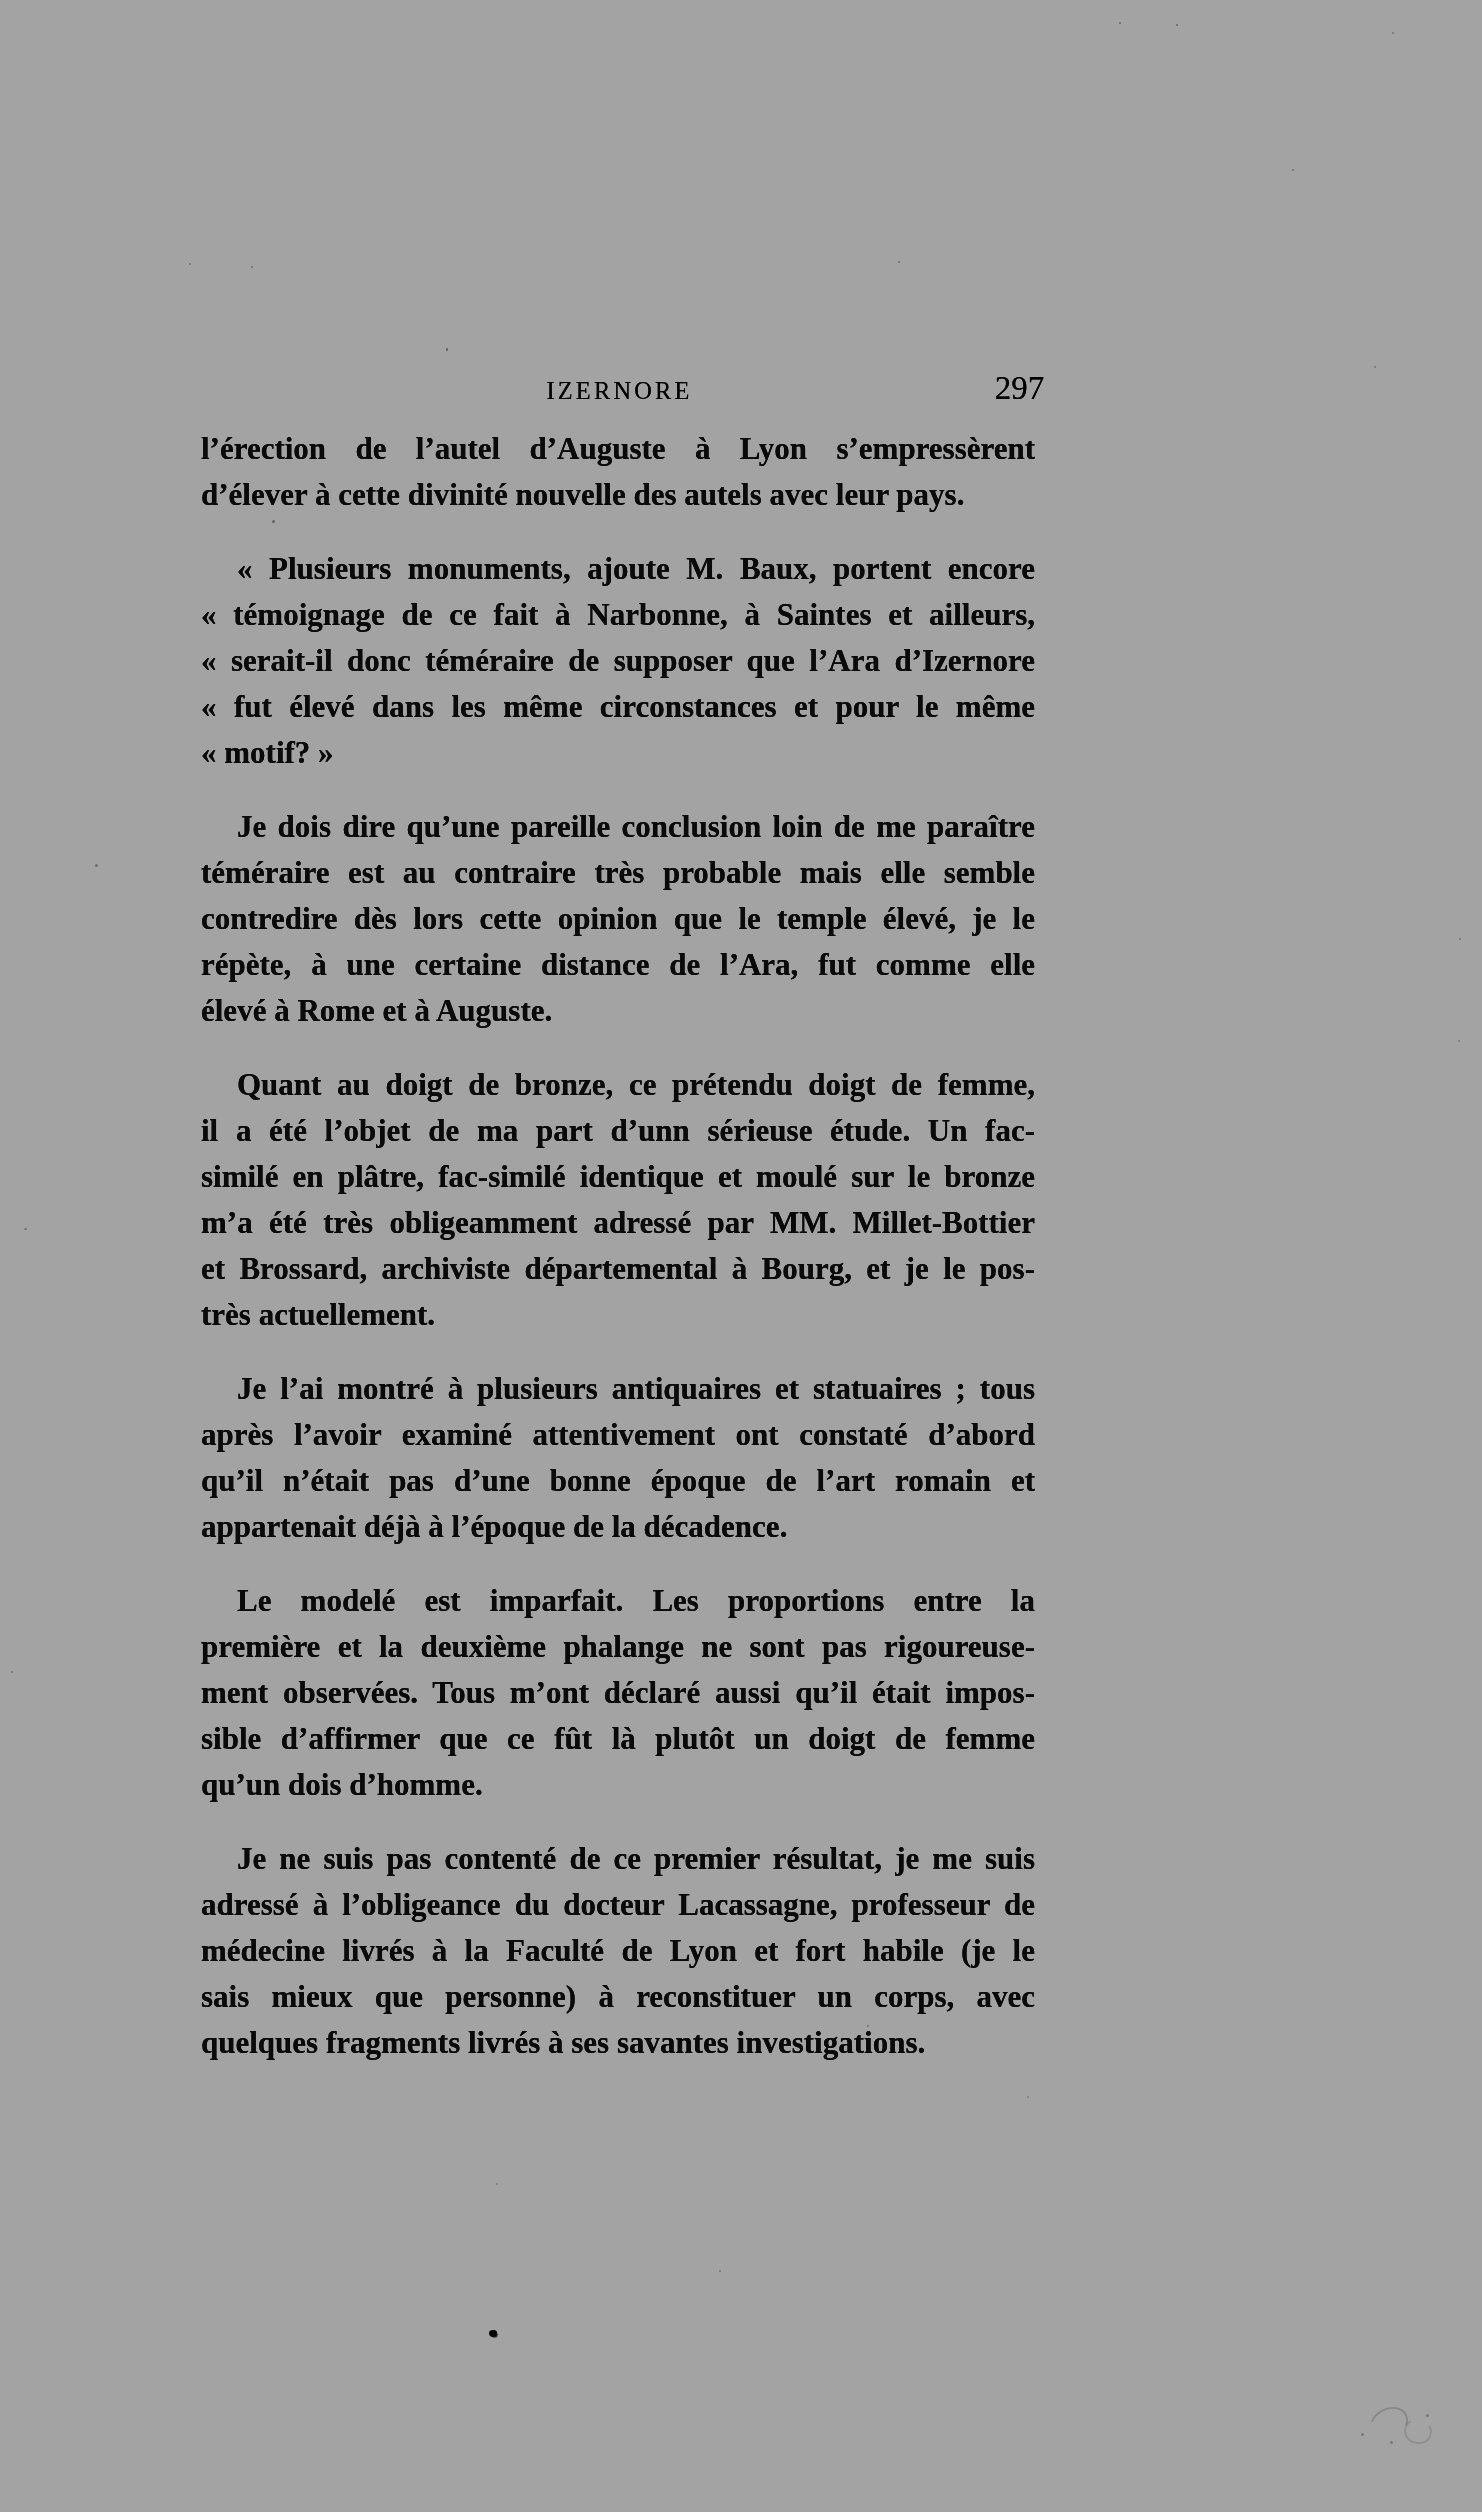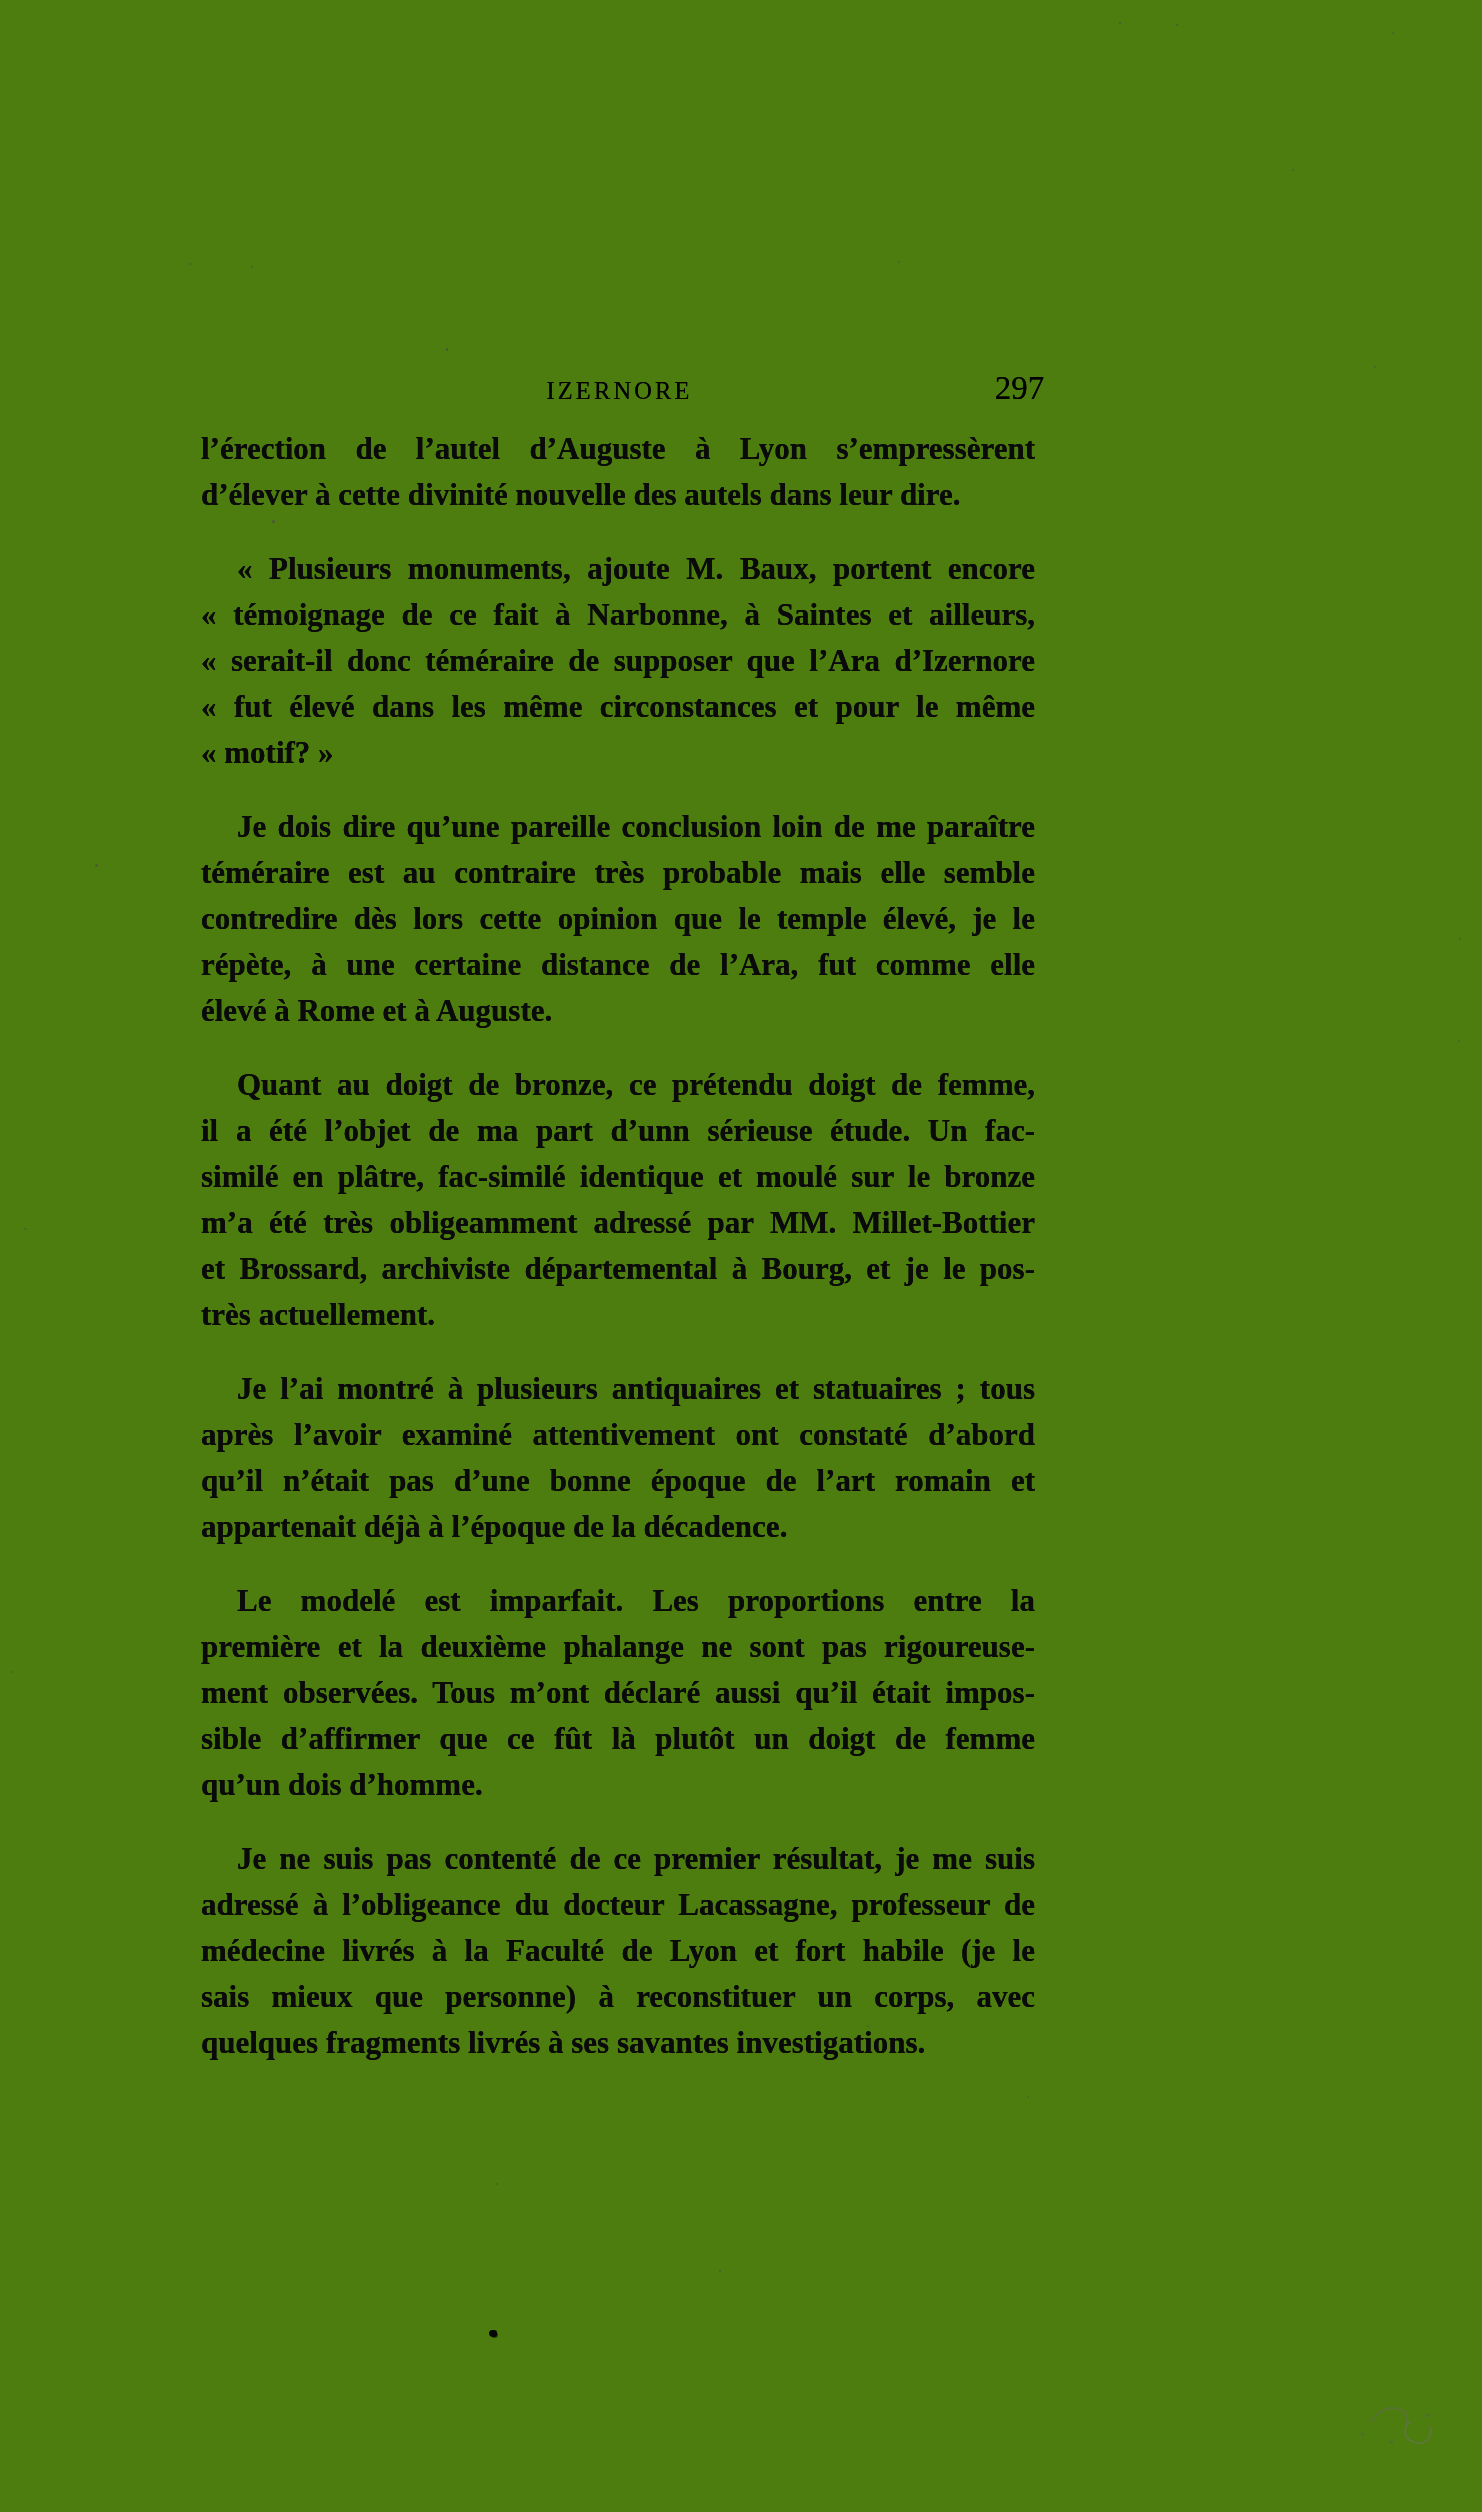--- a/index.html
+++ b/index.html
@@ -1,19 +1,19 @@
 <!DOCTYPE html>
 <html style="font-size:12.6px"><head>
 <meta charset="utf-8">
 <style>
   html, body { margin:0; padding:0; background:#e8e8e8; }
   .page {
     position:relative;
     width:1482px; height:2512px;
-    background:#4d7c0f;
+    background:#a3a3a3;
     overflow:hidden;
     font-family:"Liberation Serif", serif;
     color:#0a0a0a;
   }
   
   .header { position:absolute; left:201px; top:370px; width:837px; height:41px; }
   .running-title {
     position:absolute; left:0; right:0; top:0;
     text-align:center; font-size:24.4px; line-height:41px;
     letter-spacing:3.2px; color:#000;
@@ -73,21 +73,21 @@
 
 <div class="page">
 
   <div class="header">
     <div class="running-title">IZERNORE</div>
     <div class="page-number">297</div>
   </div>
 
   <div class="body-block">
     <div class="line end" style="text-align:justify;text-align-last:justify;">l’érection de l’autel d’Auguste à Lyon s’empressèrent</div>
-    <div class="line end">d’élever à cette divinité nouvelle des autels dans leur dire.</div>
+    <div class="line end">d’élever à cette divinité nouvelle des autels avec leur pays.</div>
     <div class="line ind">« Plusieurs monuments, ajoute M. Baux, portent encore</div>
     <div class="line">« témoignage de ce fait à Narbonne, à Saintes et ailleurs,</div>
     <div class="line">« serait-il donc téméraire de supposer que l’Ara d’Izernore</div>
     <div class="line">« fut élevé dans les même circonstances et pour le même</div>
     <div class="line end">« motif? »</div>
     <div class="line ind">Je dois dire qu’une pareille conclusion loin de me paraître</div>
     <div class="line">téméraire est au contraire très probable mais elle semble</div>
     <div class="line">contredire dès lors cette opinion que le temple élevé, je le</div>
     <div class="line">répète, à une certaine distance de l’Ara, fut comme elle</div>
     <div class="line end">élevé à Rome et à Auguste.</div>

